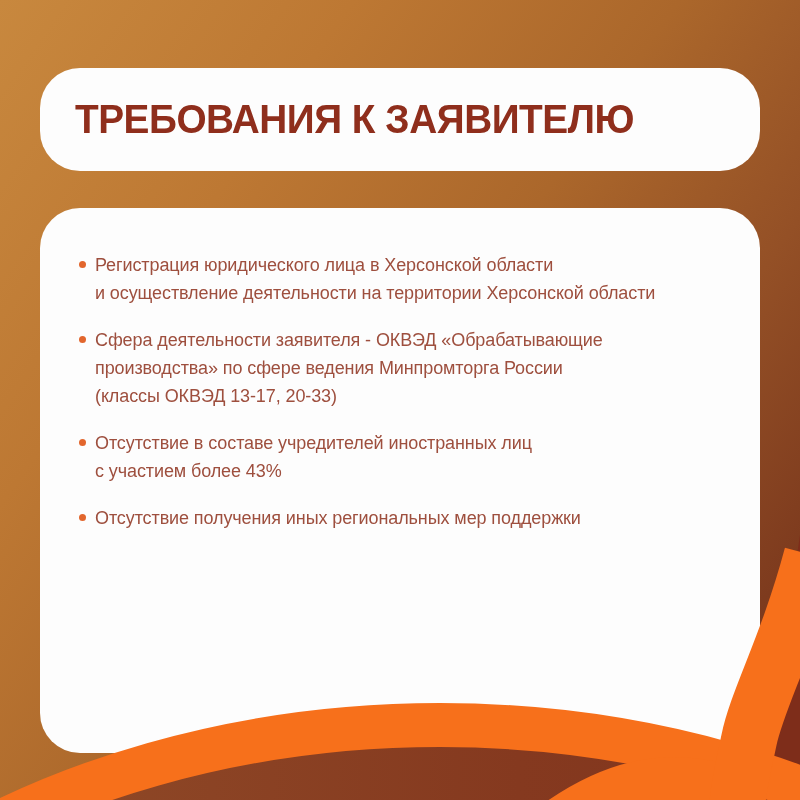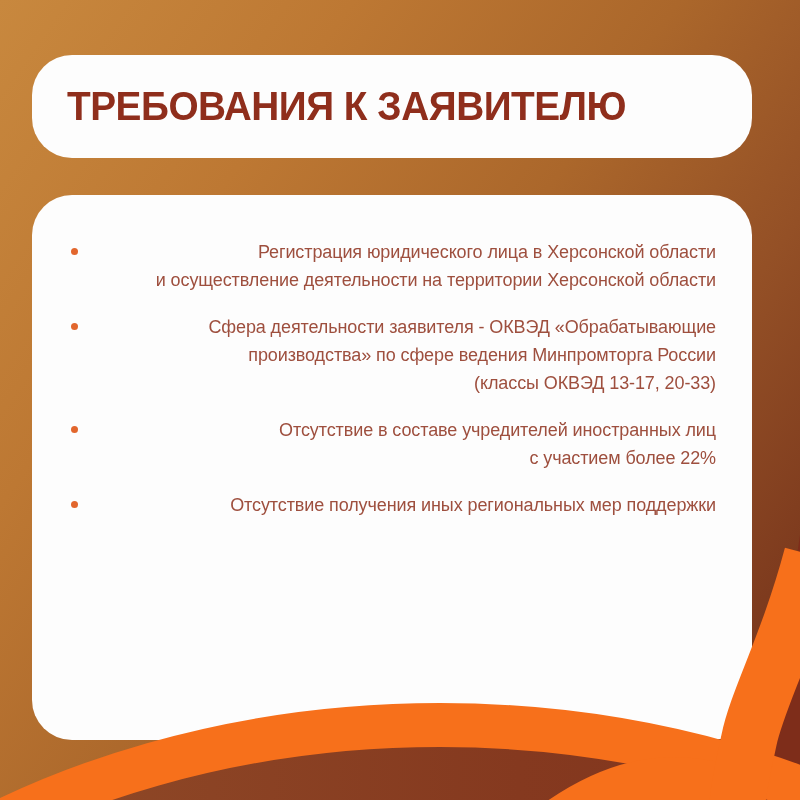--- a/index.html
+++ b/index.html
@@ -18,25 +18,26 @@
       var(--bg-light, #c8883e) 0%,
       #bd7833 26%,
       #ab672b 50%,
       #945026 70%,
       #7e3b1e 87%,
       var(--bg-dark, #6e2e18) 100%);
     overflow: hidden;
   }
   .card {
     position: absolute;
-    left: 32px;
+    left: 40px;
     width: 720px;
     background: var(--card-bg, #fdfdfd);
     border-radius: 40px;
     box-sizing: border-box;
+    margin-top: 13px;
   }
   .title-card {
     top: 55px;
     height: 103px;
     display: flex;
     align-items: center;
     padding-left: 35px;
   }
   .page-title {
     color: var(--title-text, #8f2e1c);
@@ -49,21 +50,20 @@
   }
   .content-card {
     top: 195px;
     height: 545px;
     padding: 43px 36px 0 39px;
   }
   ul.req-list {
     margin: 0;
     padding: 0;
     list-style: none;
-    text-align: right;
   }
   ul.req-list li {
     position: relative;
     padding-left: 16px;
     margin-bottom: 19px;
     color: var(--body-text, #9e4f3e);
     font-size: 18px;
     line-height: 28px;
     letter-spacing: -0.1px;
   }
@@ -105,21 +105,21 @@
       </li>
         <li>
         <span class="bullet-dot"></span>
         <span class="item-text">Сфера деятельности заявителя - ОКВЭД «Обрабатывающие
 производства» по сфере ведения Минпромторга России
 (классы ОКВЭД 13-17, 20-33)</span>
       </li>
         <li>
         <span class="bullet-dot"></span>
         <span class="item-text">Отсутствие в составе учредителей иностранных лиц
-с участием более 22%</span>
+с участием более 43%</span>
       </li>
         <li>
         <span class="bullet-dot"></span>
         <span class="item-text">Отсутствие получения иных региональных мер поддержки</span>
       </li>
       </ul>
   </div>
 
   <svg class="decor" viewBox="0 0 800 800" width="800" height="800">
     <defs>

